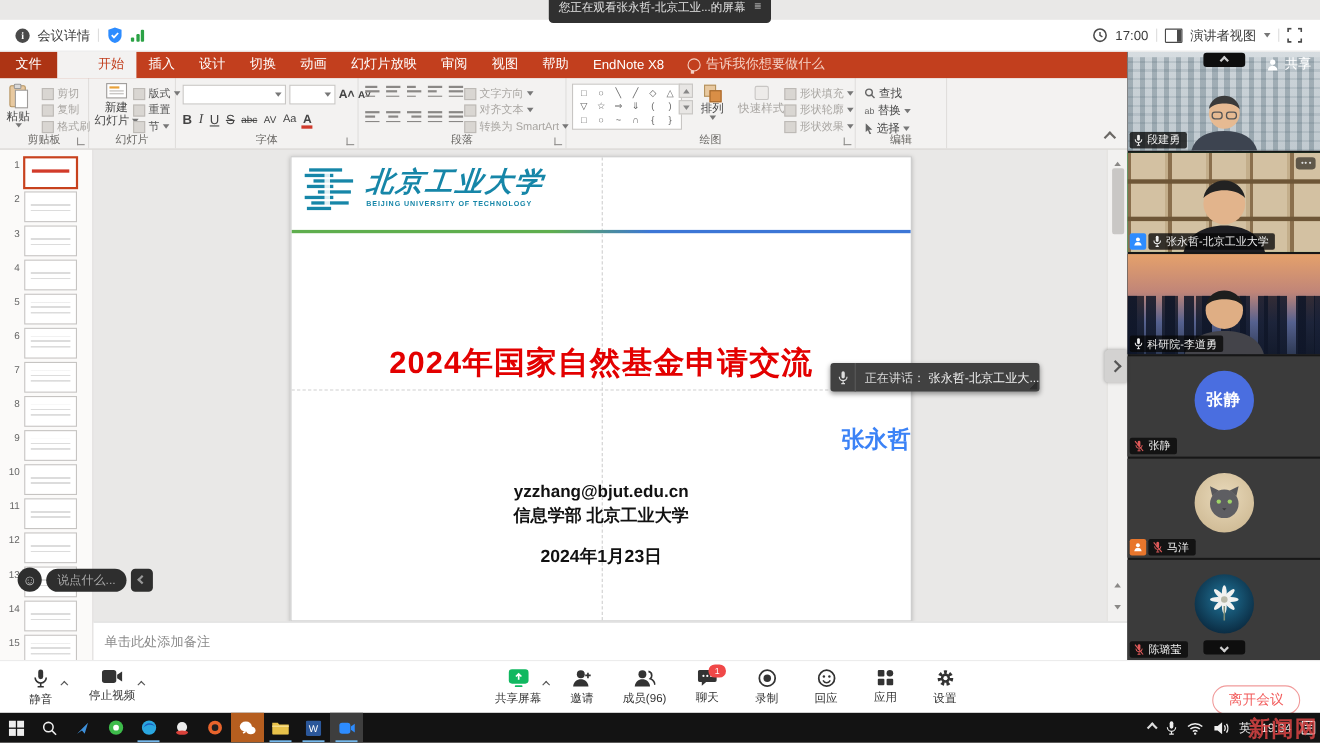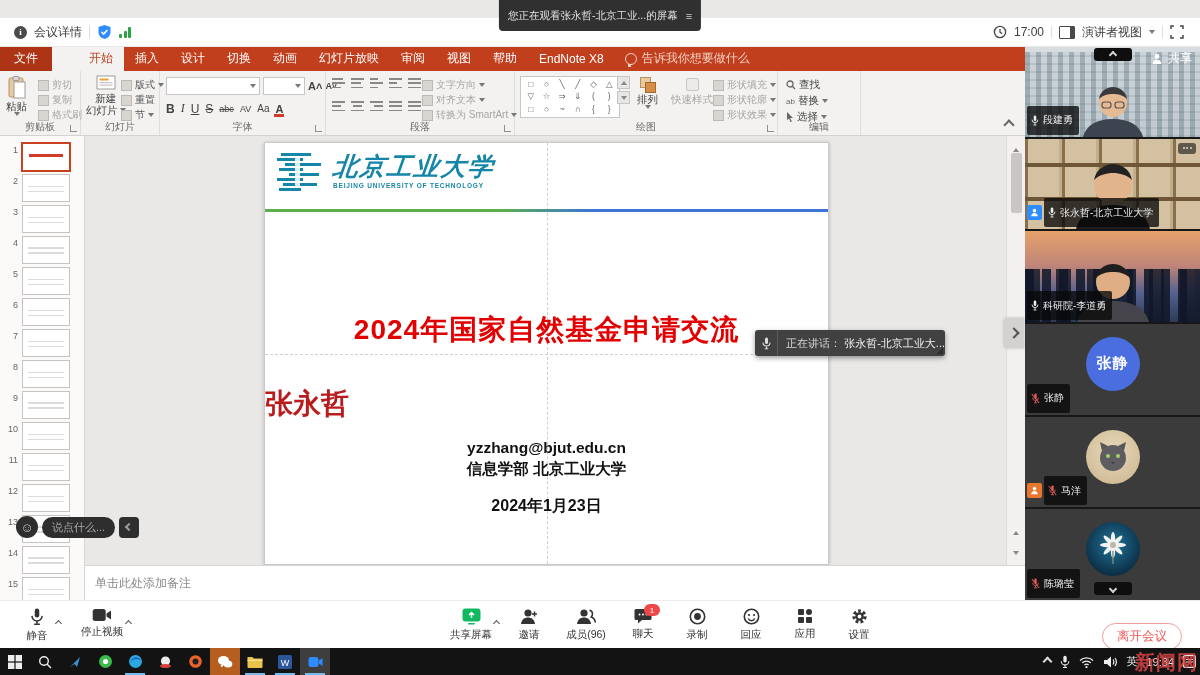--- a/index.html
+++ b/index.html
@@ -8,22 +8,22 @@
   .abs{position:absolute;}
   .flex{display:flex;align-items:center;}
   .tri{width:0;height:0;border-left:3px solid transparent;border-right:3px solid transparent;border-top:4px solid #777;display:inline-block;}
   .chev{display:inline-block;width:6px;height:6px;border-right:2px solid currentColor;border-bottom:2px solid currentColor;}
   .chev.up{transform:rotate(-135deg);}
   .chev.down{transform:rotate(45deg);}
   .chev.left{transform:rotate(135deg);}
   .chev.right{transform:rotate(-45deg);}
 
   
-  .banner{left:50%;top:0;transform:translateX(-50%);height:31px;background:rgba(38,38,38,.95);
-          border-radius:0 0 4px 4px;color:#E3E3E3;font-size:10.5px;display:flex;align-items:center;
+  .banner{left:50%;top:0;transform:translateX(-50%);height:21px;background:rgba(38,38,38,.95);
+          border-radius:0 0 4px 4px;color:#E3E3E3;font-size:10.5px;display:flex;
           padding:0 9px;gap:8px;z-index:60;white-space:nowrap;}
   .banner .menu{font-size:11px;color:#CCC;}
 
   
   .topbar{left:0;top:18px;width:1200px;height:28px;background:#FFF;border-bottom:1px solid #E8E8E8;z-index:5;}
   .topbar .grp{position:absolute;top:0;height:28px;display:flex;align-items:center;gap:7px;font-size:12px;color:#3C3C3C;}
   .vsep{width:1px;height:12px;background:#DDD;}
   .info-ic{width:13px;height:13px;border-radius:50%;background:#4A4A4A;color:#FFF;font-size:9px;font-weight:bold;
            display:flex;align-items:center;justify-content:center;font-family:"Liberation Serif",serif;}
   .sig{display:flex;align-items:flex-end;gap:1.5px;height:11px;}
@@ -77,21 +77,21 @@
   .slide{position:absolute;left:179px;top:7px;width:563px;height:421px;background:#FFF;border:1px solid #C9C9C9;
          box-shadow:0 1px 4px rgba(0,0,0,.22);overflow:hidden;}
   .guide-v{position:absolute;left:50%;top:0;bottom:0;border-left:1px dashed #CFCFCF;}
   .guide-h{position:absolute;top:50%;left:0;right:0;border-top:1px dashed #CFCFCF;}
   .logo{position:absolute;left:10px;top:8px;display:flex;align-items:flex-start;gap:8px;}
   .logo-cn{font-size:25px;font-weight:bold;font-style:italic;color:#1686A8;letter-spacing:2px;transform:skewX(-6deg);line-height:30px;}
   .logo-en{font-size:6.5px;letter-spacing:.8px;color:#1686A8;font-weight:bold;margin-top:1px;}
   .rule{position:absolute;left:0;right:0;top:66px;height:3px;
         background:linear-gradient(90deg,#5FAE4E 0%,#5FAE4E 42%,#3C76D6 58%,#3C76D6 100%);}
   .s-title{position:absolute;left:0;right:0;top:168px;text-align:center;font-size:28px;font-weight:900;color:#E30000;letter-spacing:1px;}
-  .s-author{position:absolute;left:0;right:0;top:242px;text-align:left;font-size:28px;font-weight:bold;color:#b91c1c;}
+  .s-author{position:absolute;left:0;right:0;top:242px;text-align:right;font-size:21px;font-weight:bold;color:#3b82f6;}
   .s-email{position:absolute;left:0;right:0;top:296px;text-align:center;font-size:15.5px;font-weight:bold;color:#111;}
   .s-affil{position:absolute;left:0;right:0;top:316px;text-align:center;font-size:15.5px;font-weight:bold;color:#111;}
   .s-date{position:absolute;left:0;right:0;top:353px;text-align:center;font-size:16px;font-weight:bold;color:#111;}
 
   
   .scrollcol{left:1006px;top:135px;width:19px;height:430px;background:#F2F1F0;border-left:1px solid #E0DEDC;}
   .scrollcol .sb-thumb{position:absolute;left:4px;top:18px;width:11px;height:60px;background:#C9C7C5;border-radius:2px;}
   .scrollcol .sb-ar{position:absolute;left:6px;color:#8A8886;}
   .collapse-tab{left:1004px;top:318px;width:20px;height:30px;background:#D3D2D1;border-radius:4px 0 0 4px;
                 display:flex;align-items:center;justify-content:center;color:#555;z-index:6;box-shadow:0 0 3px rgba(0,0,0,.25);}
@@ -111,21 +111,21 @@
   .quickchat{left:16px;top:516px;display:flex;align-items:center;gap:4px;z-index:45;}
   .qc-face{width:22px;height:22px;border-radius:50%;background:#2E2E2E;color:#C9C9C9;font-size:13px;display:flex;align-items:center;justify-content:center;}
   .qc-pill{height:21px;background:#2E2E2E;border-radius:11px;color:#A8A8A8;font-size:11px;display:flex;align-items:center;padding:0 10px;}
   .qc-btn{width:20px;height:21px;background:#2E2E2E;border-radius:4px;color:#999;display:flex;align-items:center;justify-content:center;}
 
   
   .panel{left:1025px;top:46px;width:175px;height:554px;background:#171717;display:flex;flex-direction:column;gap:2px;z-index:4;}
   .tile{flex:1 1 0;position:relative;background:#3A3A3A;overflow:hidden;}
   .tile.active{outline:2px solid #2BBE55;outline-offset:-2px;}
   .nameband{position:absolute;left:2px;bottom:2px;display:flex;align-items:center;gap:2px;z-index:3;}
-  .namepill{height:29px;background:rgba(8,8,8,.78);border-radius:2px;display:flex;align-items:center;gap:4px;
+  .namepill{height:15px;background:rgba(8,8,8,.78);border-radius:2px;display:flex;align-items:center;gap:4px;
             padding:0 6px 0 4px;font-size:10px;color:#EFEFEF;white-space:nowrap;max-width:150px;overflow:hidden;}
   .badge{width:15px;height:15px;border-radius:2px;display:flex;align-items:center;justify-content:center;flex:none;}
   .badge.blue{background:#2D8CFF;} .badge.orange{background:#E8762C;}
   .more-btn{position:absolute;top:4px;right:4px;width:18px;height:11px;background:rgba(0,0,0,.55);border-radius:3px;
             display:flex;align-items:center;justify-content:center;gap:1.5px;z-index:3;}
   .more-btn i{width:2px;height:2px;border-radius:50%;background:#DDD;}
   .pill-toggle{position:absolute;left:50%;transform:translateX(-50%);width:38px;height:13px;background:#0E0E0E;
                border-radius:3px;display:flex;align-items:center;justify-content:center;color:#CFCFCF;z-index:10;}
   
   .scene{position:absolute;inset:0;}

